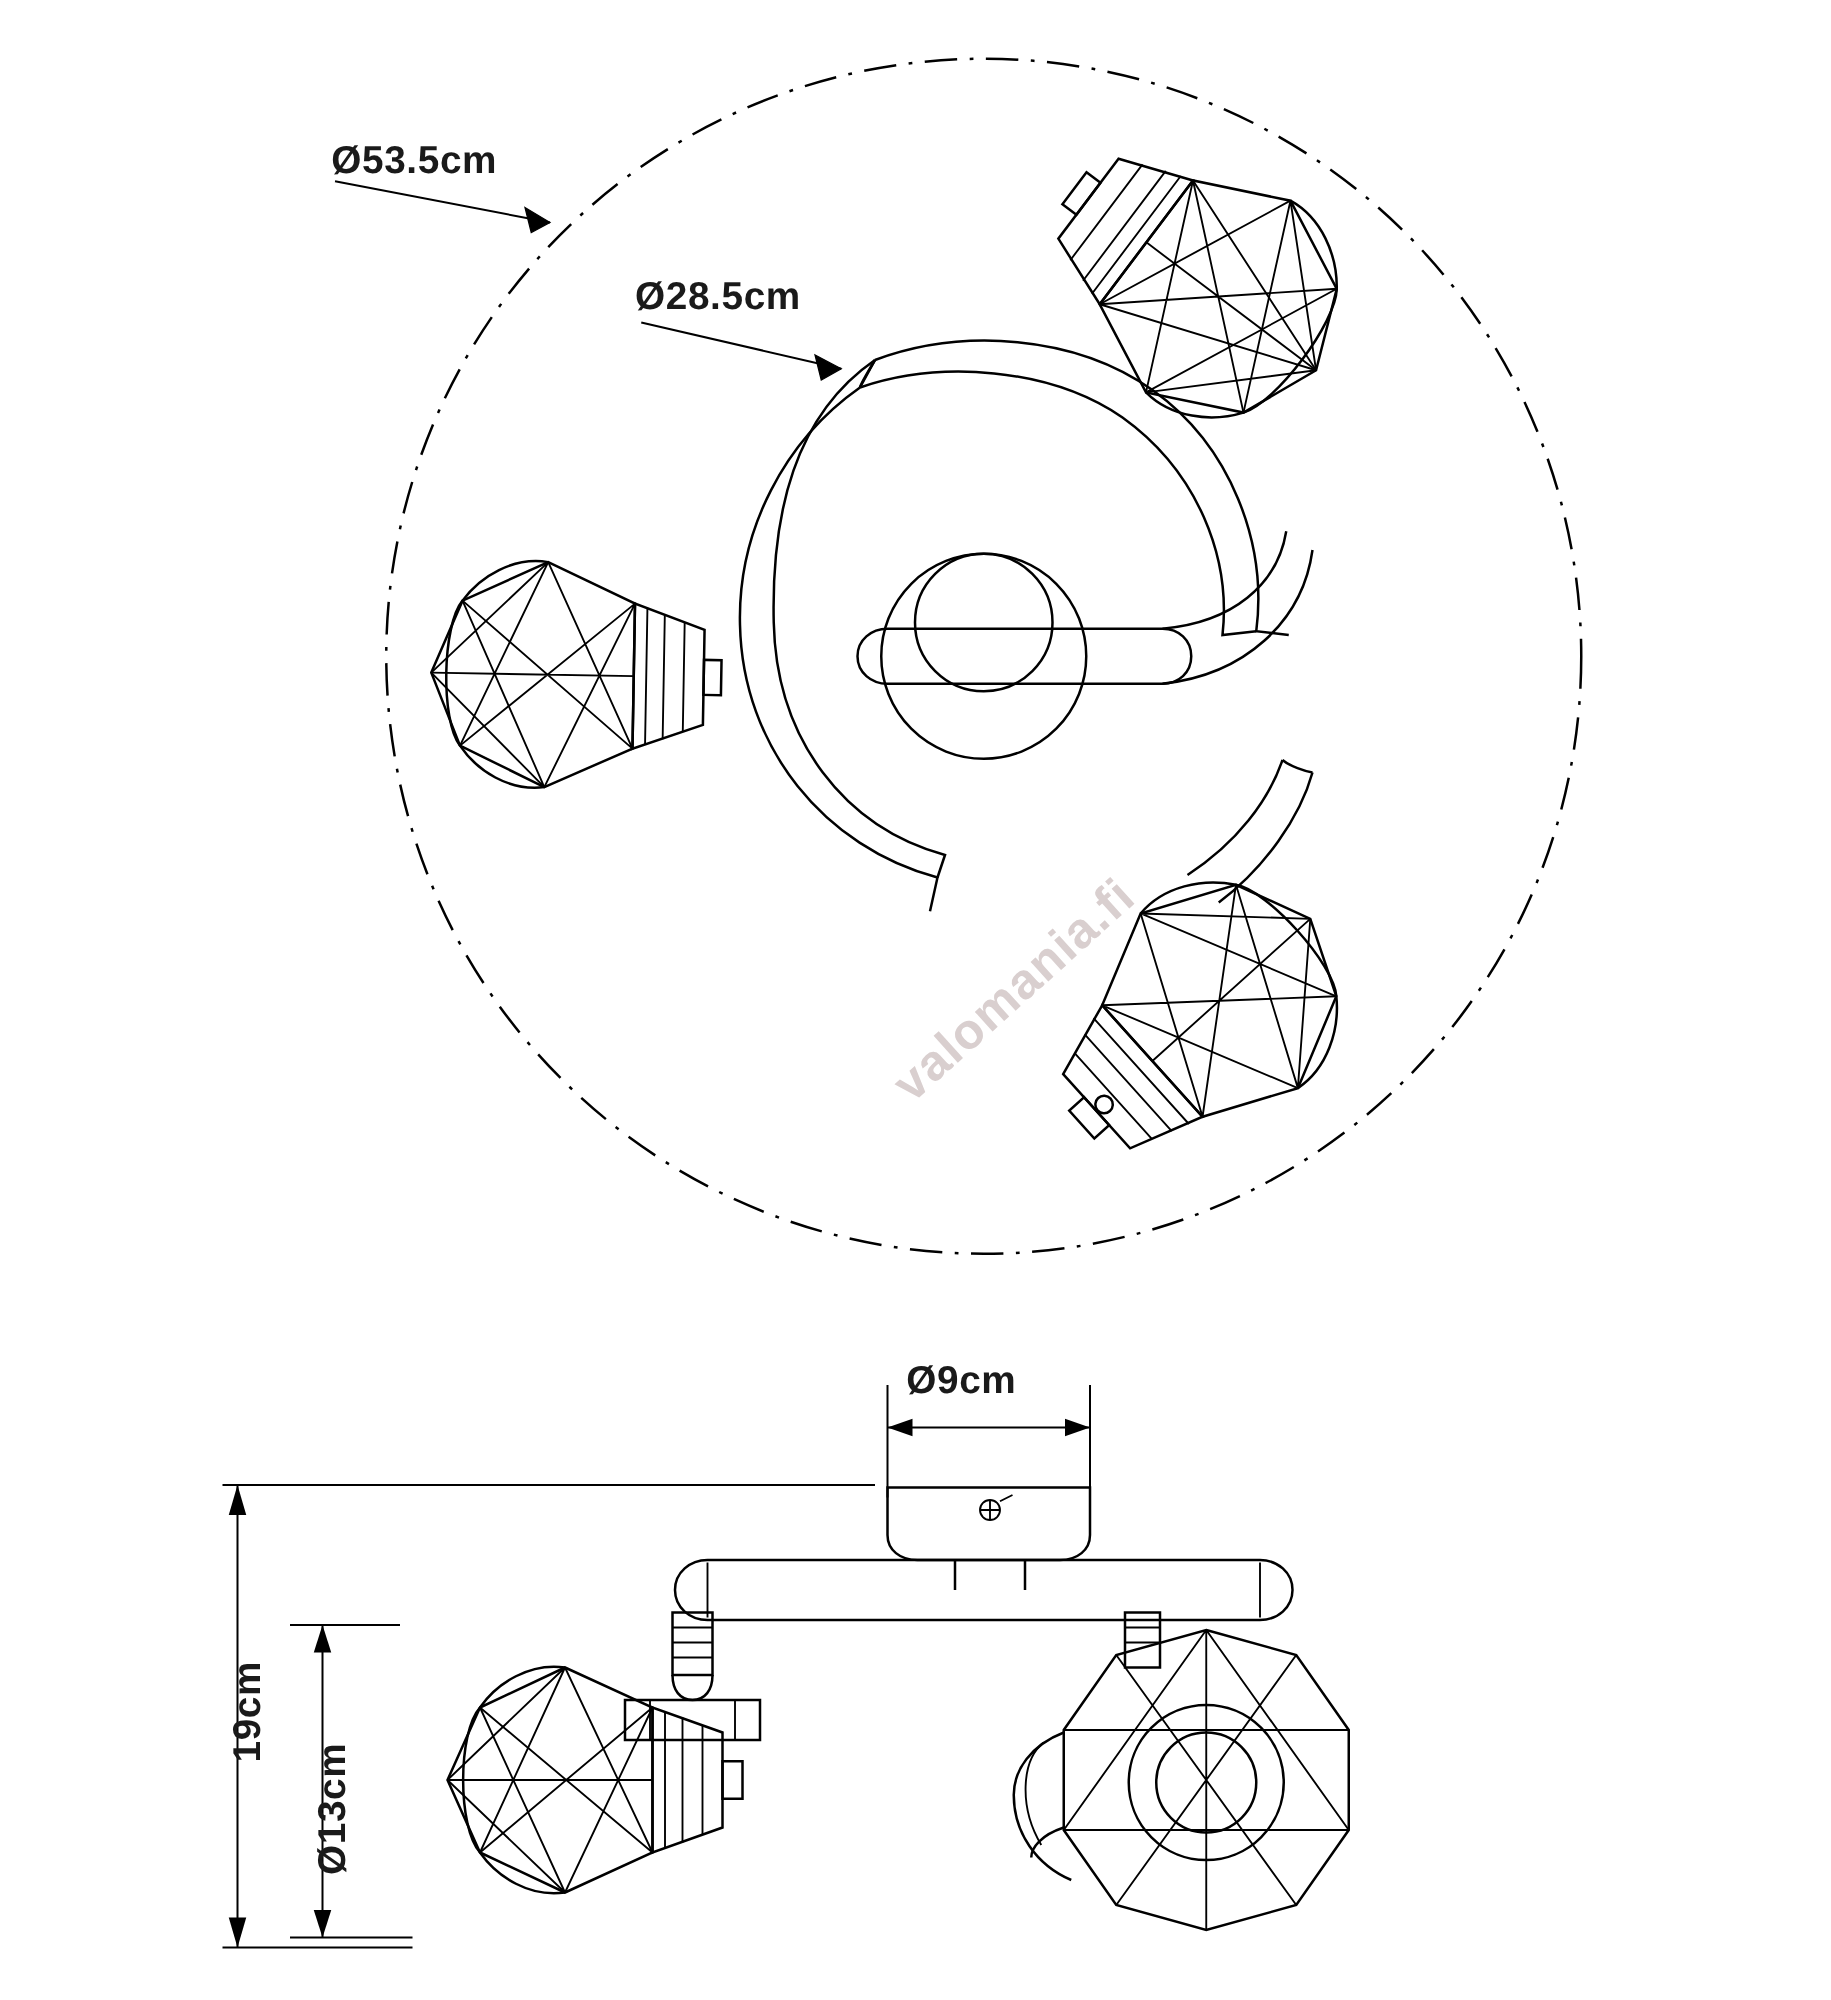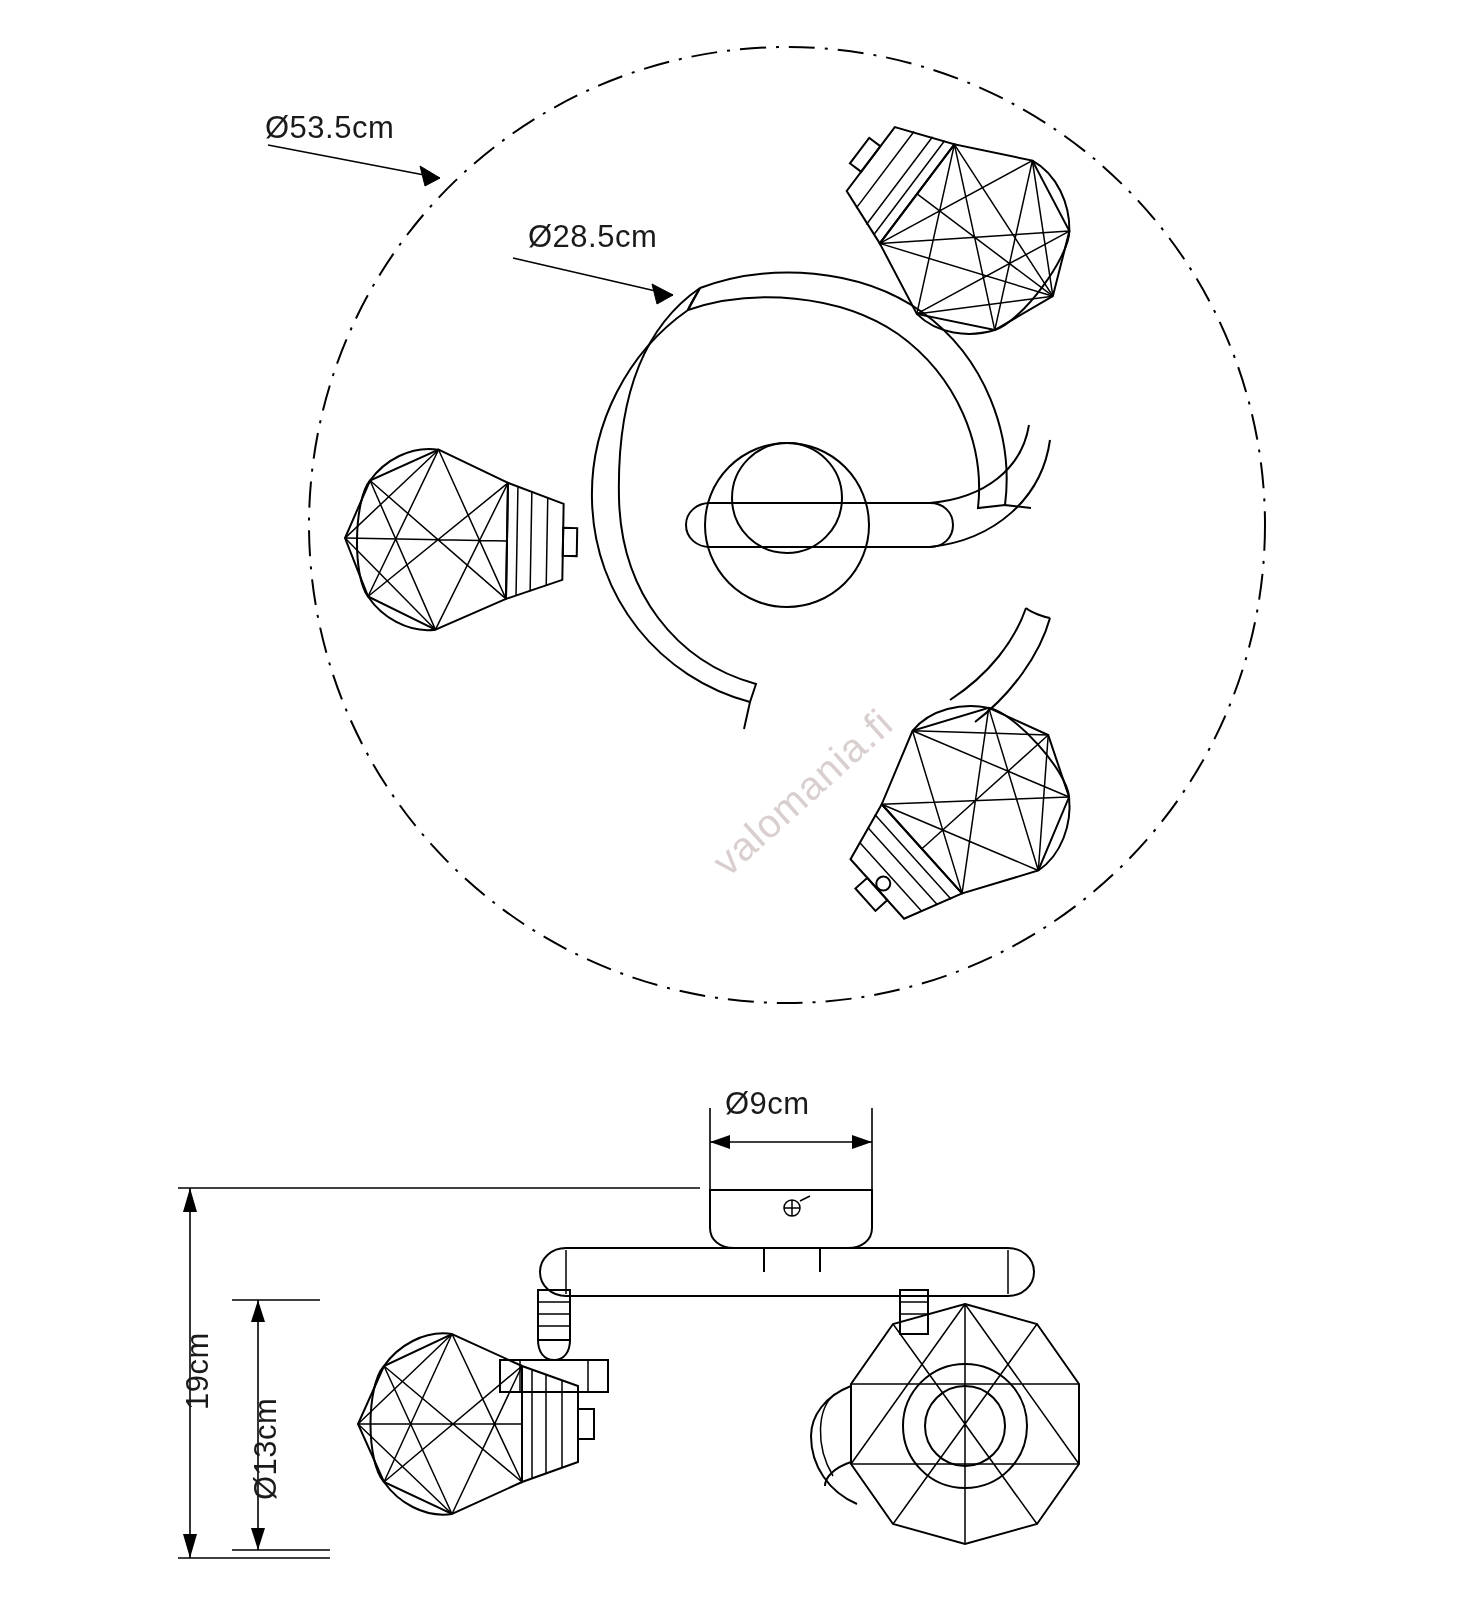--- a/index.html
+++ b/index.html
@@ -11,20 +11,21 @@
     width: 1465px;
     height: 1600px;
     font-family: "Liberation Sans", sans-serif;
     color: #000000;
     position: relative;
     overflow: hidden;
   }
   #sheet {
     position: absolute;
     inset: 0;
+    font-weight: bold;
   }
   .dim-label {
     position: absolute;
     font-family: "Liberation Sans", sans-serif;
     font-size: 31px;
     letter-spacing: 0.5px;
     color: #1a1a1a;
     white-space: nowrap;
     user-select: none;
   }
@@ -243,21 +244,21 @@
         <path class="ln" d="M -124 42 C -142 48, -150 58, -150 66"></path>
         <path class="ln-thin" d="M -140 -26 C -158 -12, -160 26, -142 56"></path>
       </g>
 
     </g>
 
   </svg>
 
   <div class="dim-label" style="left:265px; top:110px;">Ø53.5cm</div>
 
-  <div class="dim-label" style="left:528px; top:219px;">Ø28.5cm</div>
+  <div class="dim-label" style="left:508px; top:219px;">Ø28.5cm</div>
 
   <div class="dim-label" style="left:725px; top:1086px;">Ø9cm</div>
 
   <div class="dim-label vertical" style="left:180px; top:1410px;">19cm</div>
 
   <div class="dim-label vertical" style="left:248px; top:1500px;">Ø13cm</div>
 
   <div class="watermark">valomania.fi</div>
 
 </div>

